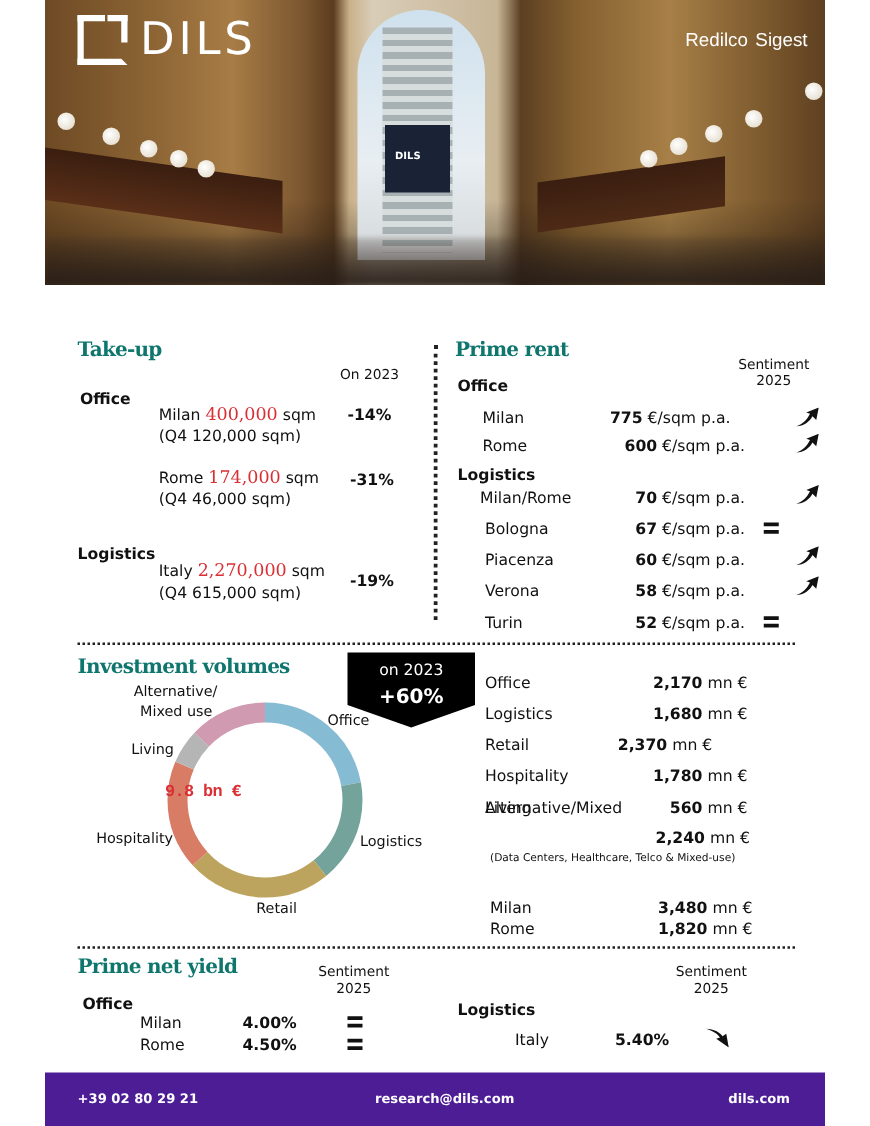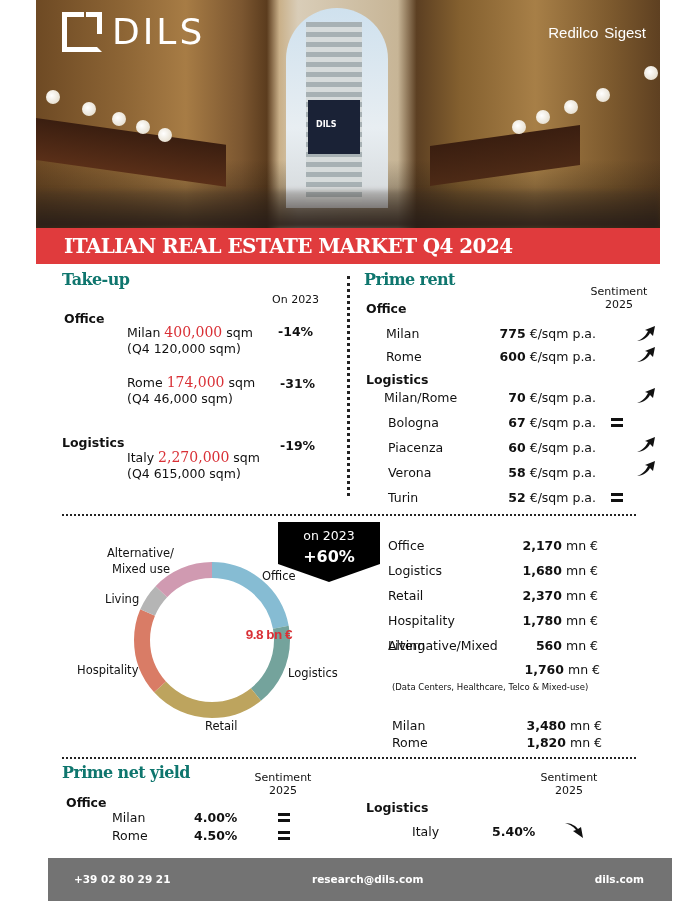--- a/index.html
+++ b/index.html
@@ -53,24 +53,24 @@
   .arrow-up { position: absolute; width: 20px; height: 16px; }
   .eq { position: absolute; width: 12px; height: 9px; border-top: 3px solid #111; border-bottom: 3px solid #111; }
 
   .badge { position: absolute; left: 242px; top: 522px; width: 102px; height: 58px; }
   .badge .box { position: absolute; left: 0; top: 0; width: 102px; height: 42px; background: #000; }
   .badge .tip { position: absolute; left: 0; top: 42px; width: 0; height: 0; border-left: 51px solid transparent; border-right: 51px solid transparent; border-top: 18px solid #000; }
   .badge .l1 { position: absolute; left: 0; top: 6px; width: 102px; text-align: center; color: #fff; font-size: 12.5px; }
   .badge .l2 { position: absolute; left: 0; top: 25px; width: 102px; text-align: center; color: #fff; font-size: 16px; font-weight: bold; }
 
   .donut { position: absolute; left: 96px; top: 560px; width: 160px; height: 160px; }
-  .donut-center { position: absolute; left: 96px; top: 627px; width: 160px; text-align: right; font-family: Liberation Sans, sans-serif; color: #d93036; font-size: 13.5px; font-weight: bold; letter-spacing: -0.5px; }
+  .donut-center { position: absolute; left: 96px; top: 627px; width: 160px; text-align: left; font-family: Liberation Mono, monospace; color: #d93036; font-size: 13.5px; font-weight: bold; letter-spacing: -0.5px; }
   .dlabel { position: absolute; font-size: 11.5px; color: #111; white-space: nowrap; font-family: "DejaVu Sans", sans-serif; }
 
-  .footer { position: absolute; left: 0; top: 858px; width: 624px; height: 43px; background: #737373; margin-left: 12px; }
+  .footer { position: absolute; left: 0; top: 858px; width: 624px; height: 43px; background: #4c1d95; }
   .footer span { position: absolute; top: 15px; color: #fff; font-size: 10.5px; font-weight: bold; font-family: "DejaVu Sans", sans-serif; }
 </style>
 </head>
 <body>
 
 <div class="page">
 
   <div class="hero">
     <div class="arch"></div>
     <div class="tower"></div>
@@ -97,23 +97,20 @@
         <div class="b"></div>
         <div class="a"></div>
       </div>
       <span class="logo-text">DILS</span>
     </div>
     <div class="partner">
       <span>Redilco</span><b>Sigest</b>
     </div>
   </div>
 
-  <div class="title-band">
-    <span>ITALIAN REAL ESTATE MARKET Q4 2024</span>
-  </div>
 
   <div class="sec-title" style="left:26px;top:270px;">Take-up</div>
   <div class="txt small" style="left:236px;top:293px;">On 2023</div>
   <div class="txt bold" style="left:28px;top:311px;">Office</div>
 
   <div class="txt" style="left:91px;top:324px;">
     <span>Milan</span>
     <span class="serif-red">400,000</span>
     <span>sqm</span>
   </div>
@@ -128,33 +125,33 @@
   <div class="txt" style="left:91px;top:391px;">(Q4 46,000 sqm)</div>
   <div class="txt bold" style="left:244px;top:376px;">-31%</div>
 
   <div class="txt bold" style="left:26px;top:435px;">Logistics</div>
   <div class="txt" style="left:91px;top:449px;">
     <span>Italy</span>
     <span class="serif-red">2,270,000</span>
     <span>sqm</span>
   </div>
   <div class="txt" style="left:91px;top:466px;">(Q4 615,000 sqm)</div>
-  <div class="txt bold" style="left:244px;top:438px;">-19%</div>
+  <div class="txt bold" style="left:244px;top:457px;">-19%</div>
 
   <div class="vdots"></div>
 
   <div class="sec-title" style="left:328px;top:270px;">Prime rent</div>
   <div class="txt small" style="left:548px;top:285px;width:70px;text-align:center;">
     <div>Sentiment</div>
     <div>2025</div>
   </div>
   <div class="txt bold" style="left:330px;top:301px;">Office</div>
 
   <div class="txt" style="left:350px;top:326px;">Milan</div>
-  <div class="txt" style="left:452px;top:326px;width:108px;text-align:right;"><b>775</b> <span>€/sqm p.a.</span></div>
+  <div class="txt" style="left:452px;top:326px;width:108px;text-align:left;"><b>775</b> <span>€/sqm p.a.</span></div>
   <svg class="arrow-up" style="left:600px;top:326px;" viewBox="0 0 20 16">
       <path d="M1 15 C7 13 10 9 12 5 L9 4 L19 0 L17 10 L14 7 C12 11 7 15 1 15 Z" fill="#111"></path>
     </svg>
 
   <div class="txt" style="left:350px;top:349px;">Rome</div>
   <div class="txt" style="left:452px;top:349px;width:108px;text-align:right;"><b>600</b> <span>€/sqm p.a.</span></div>
   <svg class="arrow-up" style="left:600px;top:347px;" viewBox="0 0 20 16">
       <path d="M1 15 C7 13 10 9 12 5 L9 4 L19 0 L17 10 L14 7 C12 11 7 15 1 15 Z" fill="#111"></path>
     </svg>
 
@@ -181,20 +178,21 @@
   <svg class="arrow-up" style="left:600px;top:461px;" viewBox="0 0 20 16">
       <path d="M1 15 C7 13 10 9 12 5 L9 4 L19 0 L17 10 L14 7 C12 11 7 15 1 15 Z" fill="#111"></path>
     </svg>
 
   <div class="txt" style="left:352px;top:490px;">Turin</div>
   <div class="txt" style="left:452px;top:490px;width:108px;text-align:right;"><b>52</b> <span>€/sqm p.a.</span></div>
   <div class="eq" style="left:575px;top:493px;"></div>
 
   <div class="hdots" style="top:514px;"></div>
 
+  <div class="sec-title" style="left:26px;top:523px;">Investment volumes</div>
 
   <div class="badge">
     <div class="box"></div>
     <div class="tip"></div>
     <div class="l1">on 2023</div>
     <div class="l2">+60%</div>
   </div>
 
   <svg class="donut" viewBox="0 0 160 160">
     <g fill="none" stroke-width="16" transform="rotate(-90 80 80)">
@@ -217,30 +215,30 @@
   <div class="dlabel" style="left:252px;top:666px;">Logistics</div>
   <div class="dlabel" style="left:169px;top:719px;">Retail</div>
 
   <div class="txt" style="left:352px;top:538px;">Office</div>
   <div class="txt" style="left:452px;top:538px;width:110px;text-align:right;"><b>2,170</b> <span>mn €</span></div>
 
   <div class="txt" style="left:352px;top:563px;">Logistics</div>
   <div class="txt" style="left:452px;top:563px;width:110px;text-align:right;"><b>1,680</b> <span>mn €</span></div>
 
   <div class="txt" style="left:352px;top:588px;">Retail</div>
-  <div class="txt" style="left:452px;top:588px;width:110px;text-align:right;"><b>2,370</b> <span>mn €</span></div>
+  <div class="txt" style="left:441px;top:588px;width:110px;text-align:center;"><b>2,370</b> <span>mn €</span></div>
 
   <div class="txt" style="left:352px;top:613px;">Hospitality</div>
   <div class="txt" style="left:452px;top:613px;width:110px;text-align:right;"><b>1,780</b> <span>mn €</span></div>
 
   <div class="txt" style="left:352px;top:638px;">Living</div>
   <div class="txt" style="left:452px;top:638px;width:110px;text-align:right;"><b>560</b> <span>mn €</span></div>
 
   <div class="txt" style="left:352px;top:638px;">Alternative/Mixed</div>
-  <div class="txt" style="left:452px;top:662px;width:112px;text-align:right;"><b>1,760</b> <span>mn €</span></div>
+  <div class="txt" style="left:452px;top:662px;width:112px;text-align:right;"><b>2,240</b> <span>mn €</span></div>
   <div class="txt tiny" style="left:356px;top:682px;">(Data Centers, Healthcare, Telco &amp; Mixed-use)</div>
 
   <div class="txt" style="left:356px;top:718px;">Milan</div>
   <div class="txt" style="left:452px;top:718px;width:114px;text-align:right;"><b>3,480</b> <span>mn €</span></div>
   <div class="txt" style="left:356px;top:735px;">Rome</div>
   <div class="txt" style="left:452px;top:735px;width:114px;text-align:right;"><b>1,820</b> <span>mn €</span></div>
 
   <div class="hdots" style="top:757px;"></div>
 
   <div class="sec-title" style="left:26px;top:763px;">Prime net yield</div>

